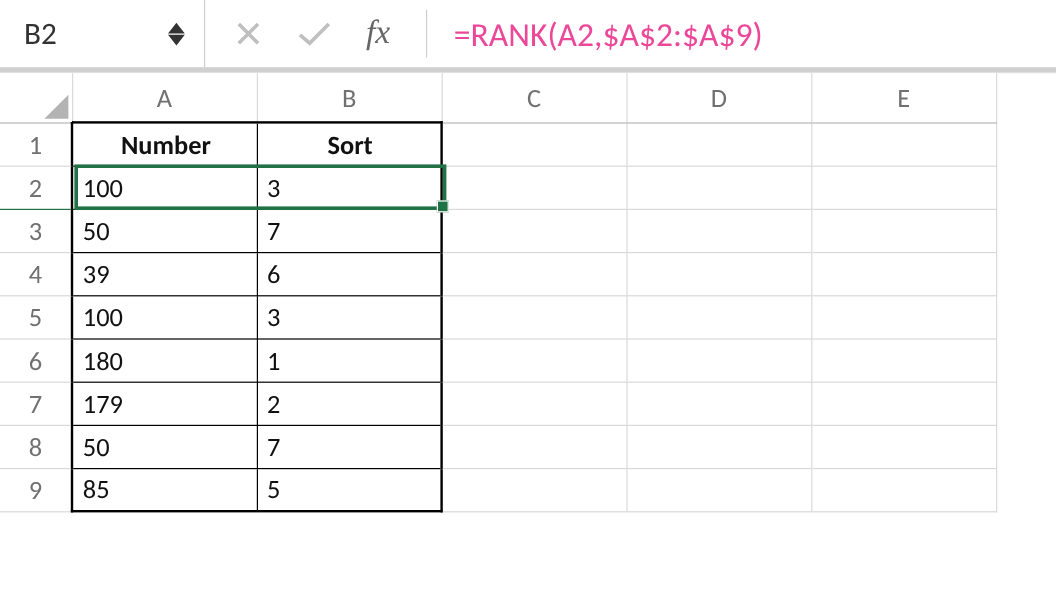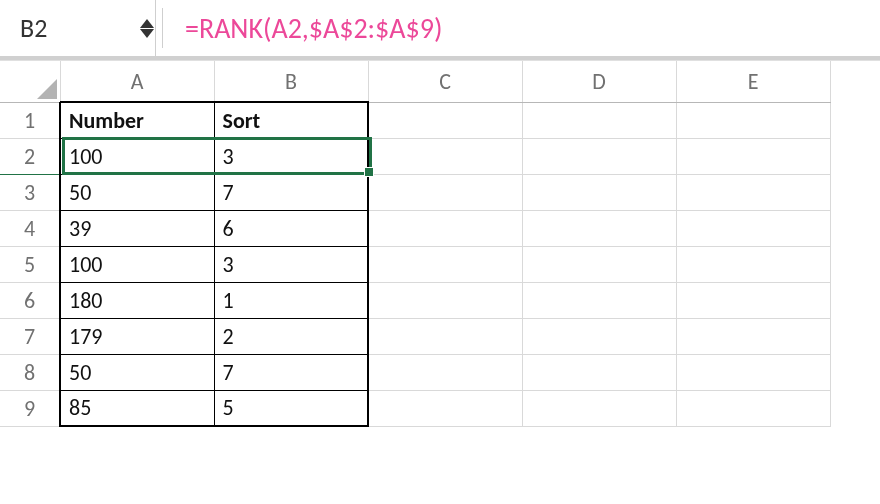--- a/index.html
+++ b/index.html
@@ -1,39 +1,39 @@
 <!DOCTYPE html>
 <html><head>
 <meta charset="utf-8">
 <style>
 html,body{margin:0;padding:0;font-family:Calibri,Arial,sans-serif;background:#fff;color:#111;width:880px;height:504px;overflow:hidden}
 
 
 .formula-bar{display:flex;align-items:center;height:56px;border-bottom:4px solid #d0d0d0;padding-left:20px}
-.name-box{display:flex;align-items:center;gap:40px;border-right:1px solid #cfcfcf;height:56px;padding-right:1px}
+.name-box{display:flex;align-items:center;gap:40px;border-right:1px solid #cfcfcf;height:56px;padding-right:16px}
 .name-box-val{font-size:26px;color:#333;width:80px}
 .spinner{display:flex;flex-direction:column;gap:1px}
 .spin-arrow{width:0;height:0;border-left:7px solid transparent;border-right:7px solid transparent}
 .spin-up{border-bottom:9px solid #333}
 .spin-down{border-top:9px solid #333}
 .fx-controls{display:flex;align-items:center;gap:28px;padding:0 24px}
 .fx-cancel,.fx-confirm{color:#bfbfbf;stroke:#bfbfbf}
 .fx-label{font-family:"Cambria Math","Times New Roman",serif;font-style:italic;font-size:28px;color:#666}
 .formula-text{font-size:28px;font-family:Calibri,Arial,sans-serif;color:#ec4899;border:none;outline:0;flex:1;padding-left:10px}
 .vdiv{width:1px;height:40px;background:#cfcfcf;margin-left:6px;margin-right:12px}
 
 
 .sheet{position:relative;border-top:1px solid #e0e0e0}
 .sheet table{border-collapse:collapse;table-layout:fixed}
 .col-hdr th{background:#fff;color:#717171;font-weight:400;font-size:22px;height:38px;border-right:1px solid #d9d9d9;border-bottom:1px solid #b7b7b7}
 .row-hdr{background:#fff;color:#717171;font-weight:400;font-size:22px;text-align:center;border-right:1px solid #b7b7b7;border-bottom:1px solid #d9d9d9}
 .corner{border-right:1px solid #b7b7b7;border-bottom:1px solid #b7b7b7;background:#fff;position:relative}
 .corner-tri{position:absolute;right:3px;bottom:3px;width:0;height:0;border-left:20px solid transparent;border-bottom:20px solid #b3b3b3}
 td{border-right:1px solid #d9d9d9;border-bottom:1px solid #d9d9d9;height:36px;font-size:22px;padding:0 6px 0 8px;box-sizing:border-box;vertical-align:middle}
-td.text{text-align:left}
+td.text{text-align:center}
 td.num{text-align:left}
 
 
 .w-rh{width:60px}
 .w-a{width:154px}
 .w-b{width:154px}
 .w-c{width:154px}
 .w-d{width:154px}
 .w-e{width:154px}
 
@@ -58,20 +58,29 @@
 </head>
 <body>
 
 <div class="formula-bar">
   <div class="name-box">
     <span class="name-box-val">B2</span>
     <span class="spinner">
       <span class="spin-arrow spin-up"></span>
       <span class="spin-arrow spin-down"></span>
     </span>
+  </div>
+  <div class="fx-controls">
+    <svg width="24" height="24" class="fx-cancel">
+        <path d="M4 4 L20 20 M20 4 L4 20" stroke-width="3" fill="none"></path>
+      </svg>
+    <svg width="30" height="24" class="fx-confirm">
+        <path d="M3 13 L11 20 L27 4" stroke-width="3" fill="none"></path>
+      </svg>
+    <span class="fx-label">fx</span>
   </div>
   <span class="vdiv"></span>
   <input class="formula-text" value="=RANK(A2,$A$2:$A$9)" style="">
 </div>
 
 <div class="sheet">
   <table>
     <colgroup>
       <col class="w-rh">
         <col class="w-a">

